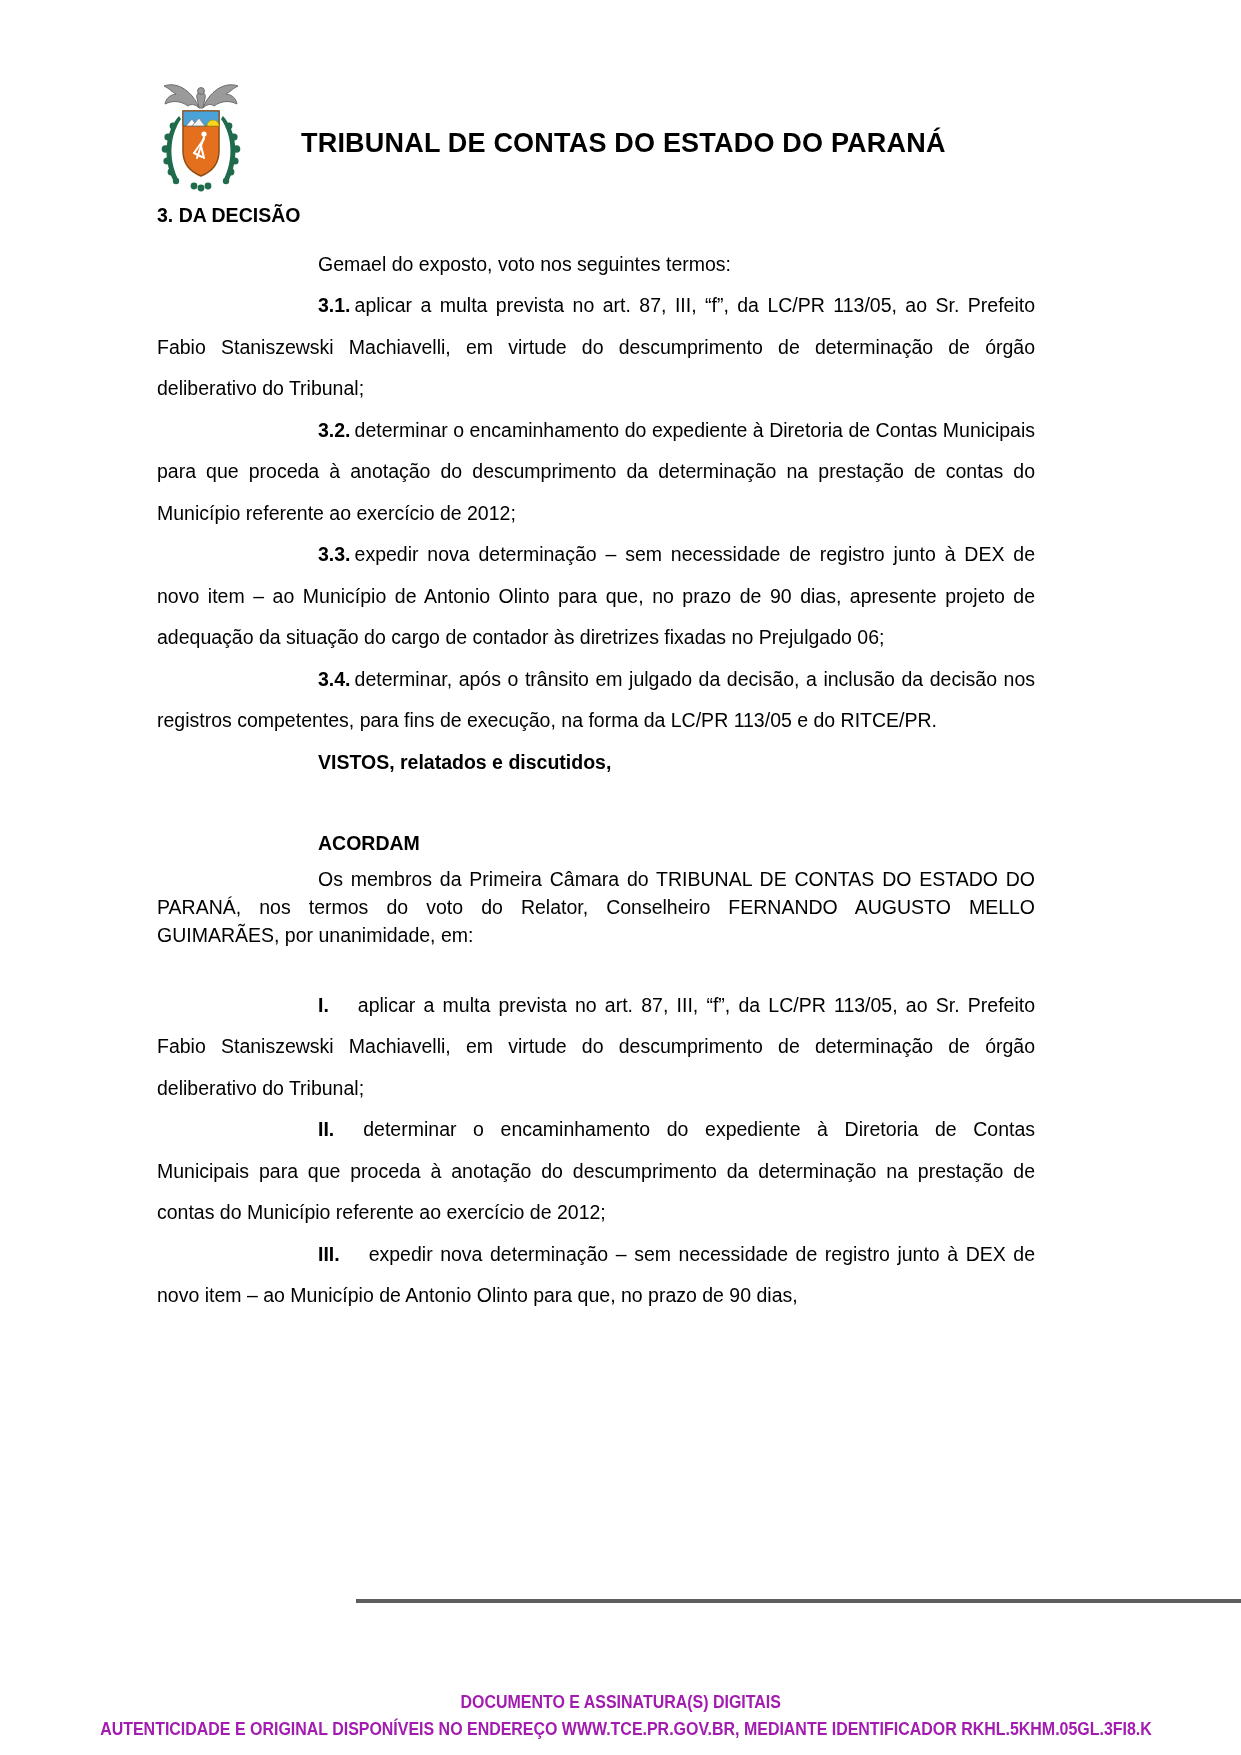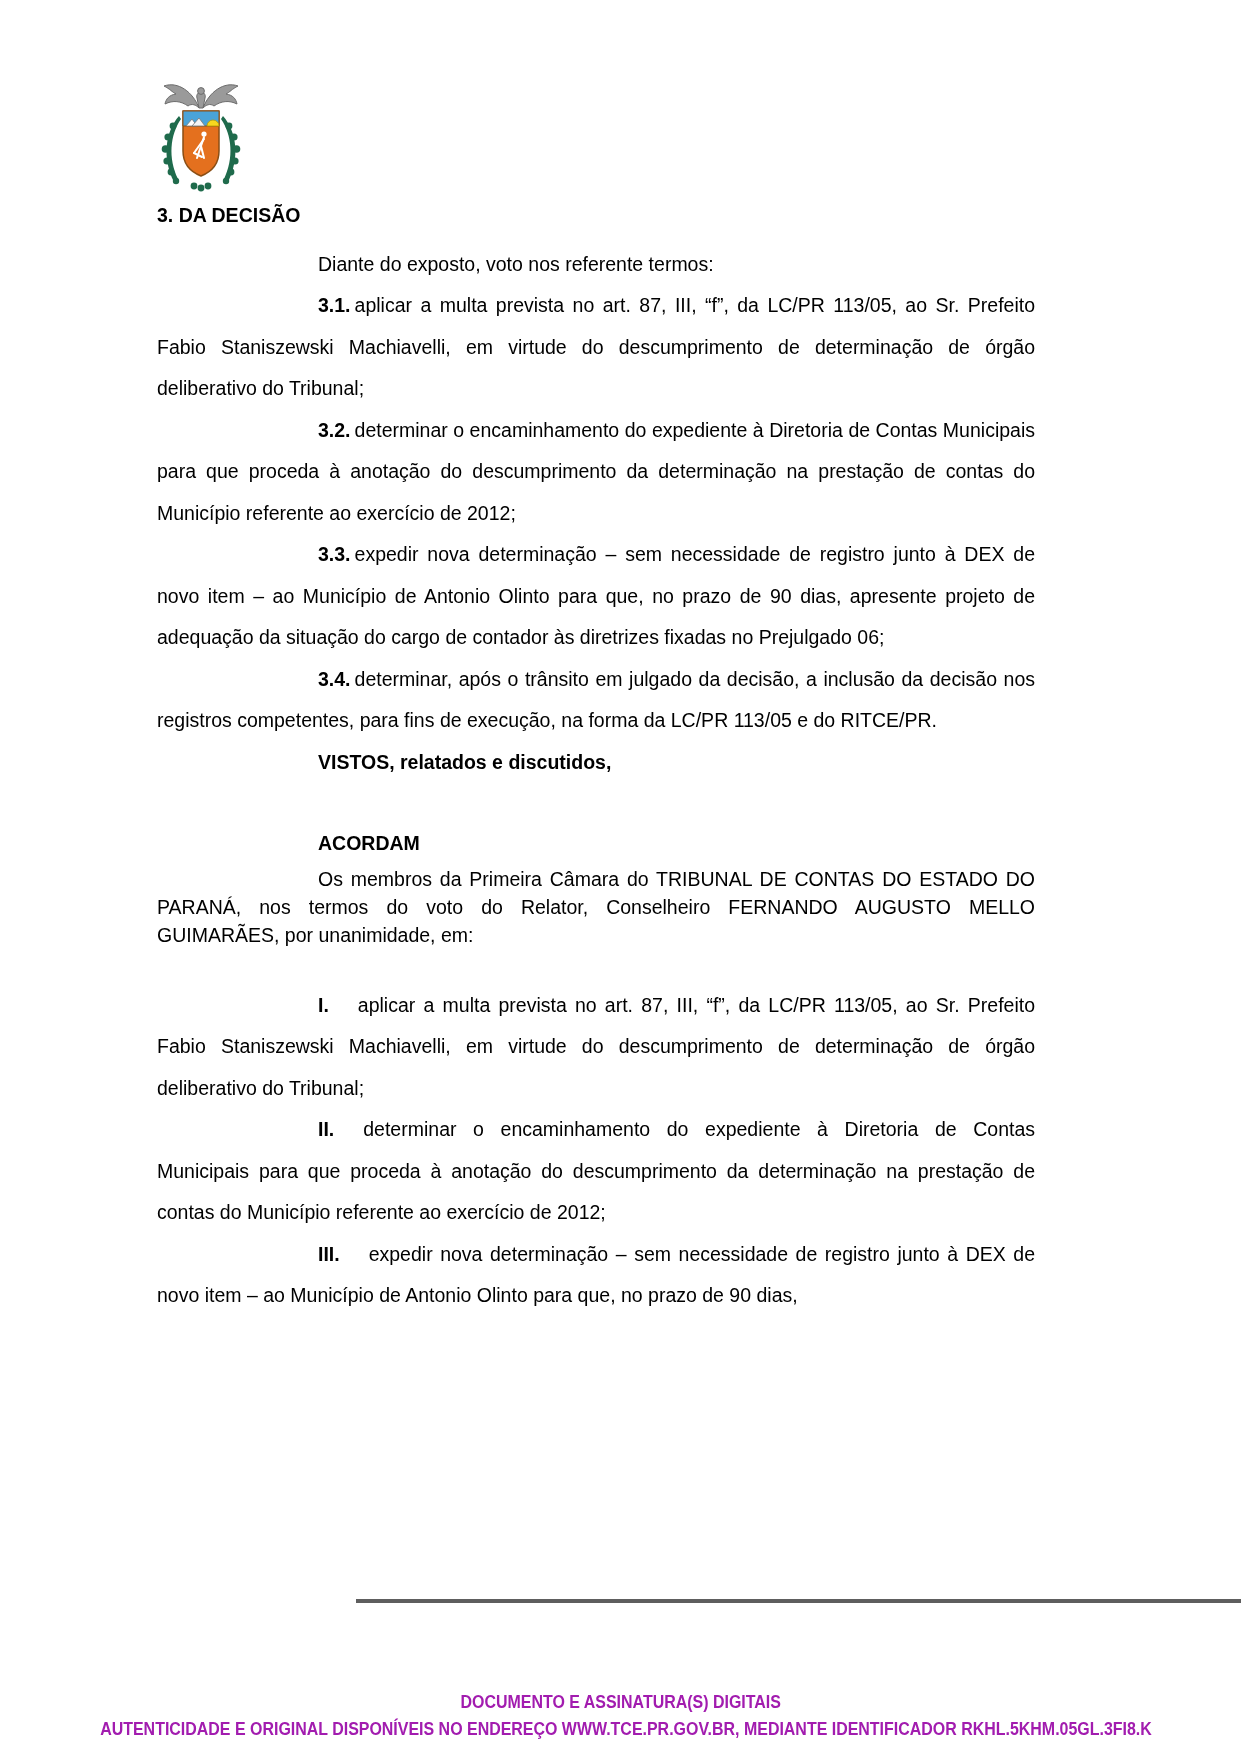--- a/index.html
+++ b/index.html
@@ -140,27 +140,28 @@
           <circle cx="80.5" cy="71" r="3.8"></circle>
             <circle cx="79" cy="83" r="3.6"></circle>
           <circle cx="75" cy="94" r="3.4"></circle>
             <circle cx="70" cy="103" r="3.2"></circle>
           <circle cx="38" cy="108" r="3.4"></circle>
             <circle cx="45" cy="110" r="3.4"></circle>
             <circle cx="52" cy="108" r="3.4"></circle>
         </g>
       </svg>
     </span>
+    <h1 class="doc-title">TRIBUNAL DE CONTAS DO ESTADO DO PARANÁ</h1>
   </div>
 
   <main class="body-text">
 
     <h2 class="section-heading">3. DA DECISÃO</h2>
 
-    <p class="indent">Diante do exposto, voto nos referente termos:</p>
+    <p class="indent">Gemael do exposto, voto nos seguintes termos:</p>
 
     <p class="indent"><b class="lead">3.1.</b><span>aplicar a multa prevista no art. 87, III, “f”, da LC/PR 113/05, ao Sr. Prefeito Fabio Staniszewski Machiavelli, em virtude do descumprimento de determinação de órgão deliberativo do Tribunal;</span></p>
 
     <p class="indent"><b class="lead">3.2.</b><span>determinar o encaminhamento do expediente à Diretoria de Contas Municipais para que proceda à anotação do descumprimento da determinação na prestação de contas do Município referente ao exercício de 2012;</span></p>
 
     <p class="indent"><b class="lead">3.3.</b><span>expedir nova determinação – sem necessidade de registro junto à DEX de novo item – ao Município de Antonio Olinto para que, no prazo de 90 dias, apresente projeto de adequação da situação do cargo de contador às diretrizes fixadas no Prejulgado 06;</span></p>
 
     <p class="indent"><b class="lead">3.4.</b><span>determinar, após o trânsito em julgado da decisão, a inclusão da decisão nos registros competentes, para fins de execução, na forma da LC/PR 113/05 e do RITCE/PR.</span></p>
 
     <p class="indent bold-line vistos">VISTOS, relatados e discutidos,</p>

